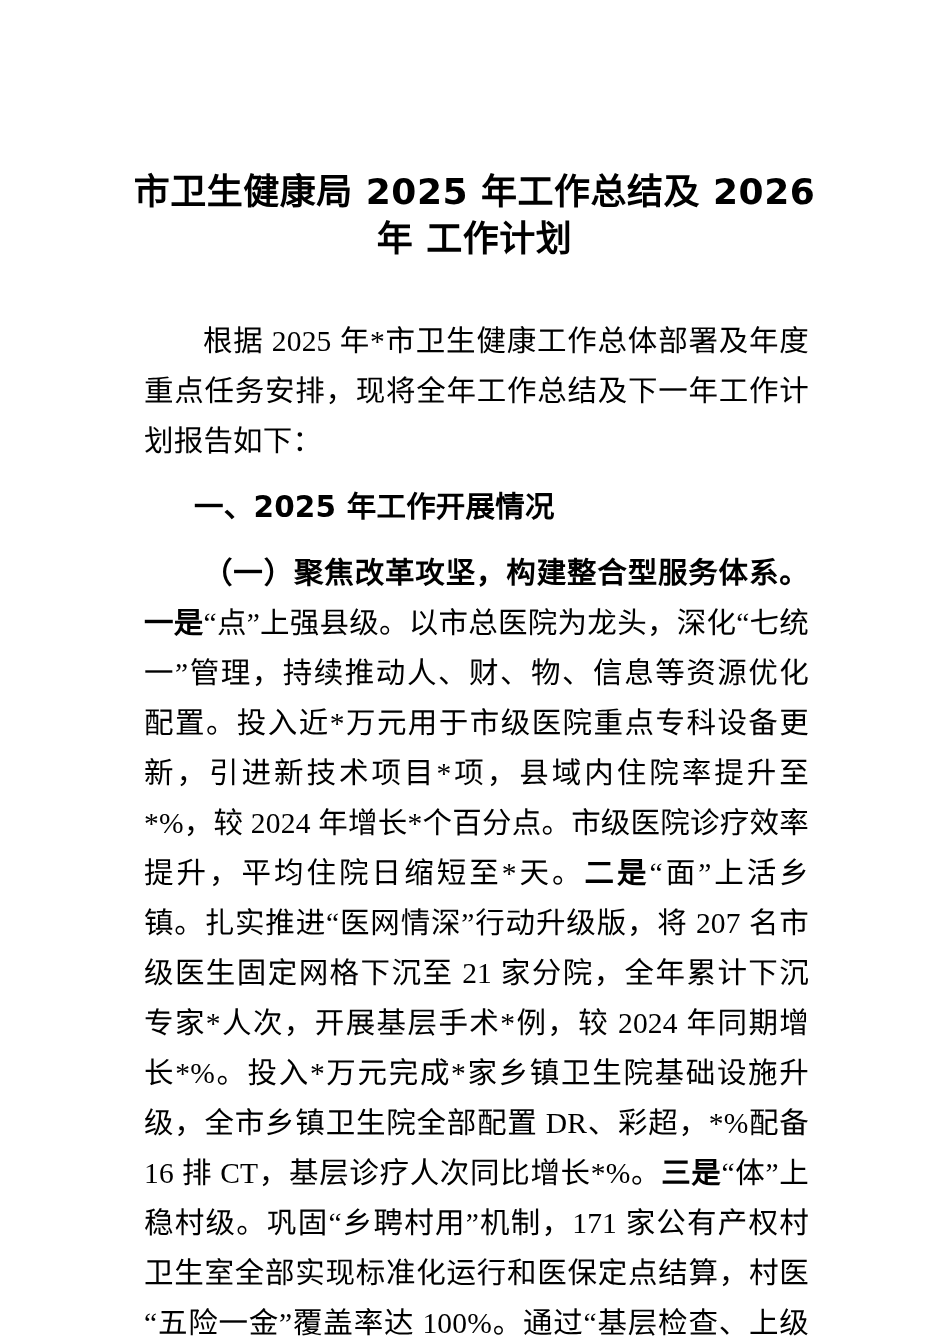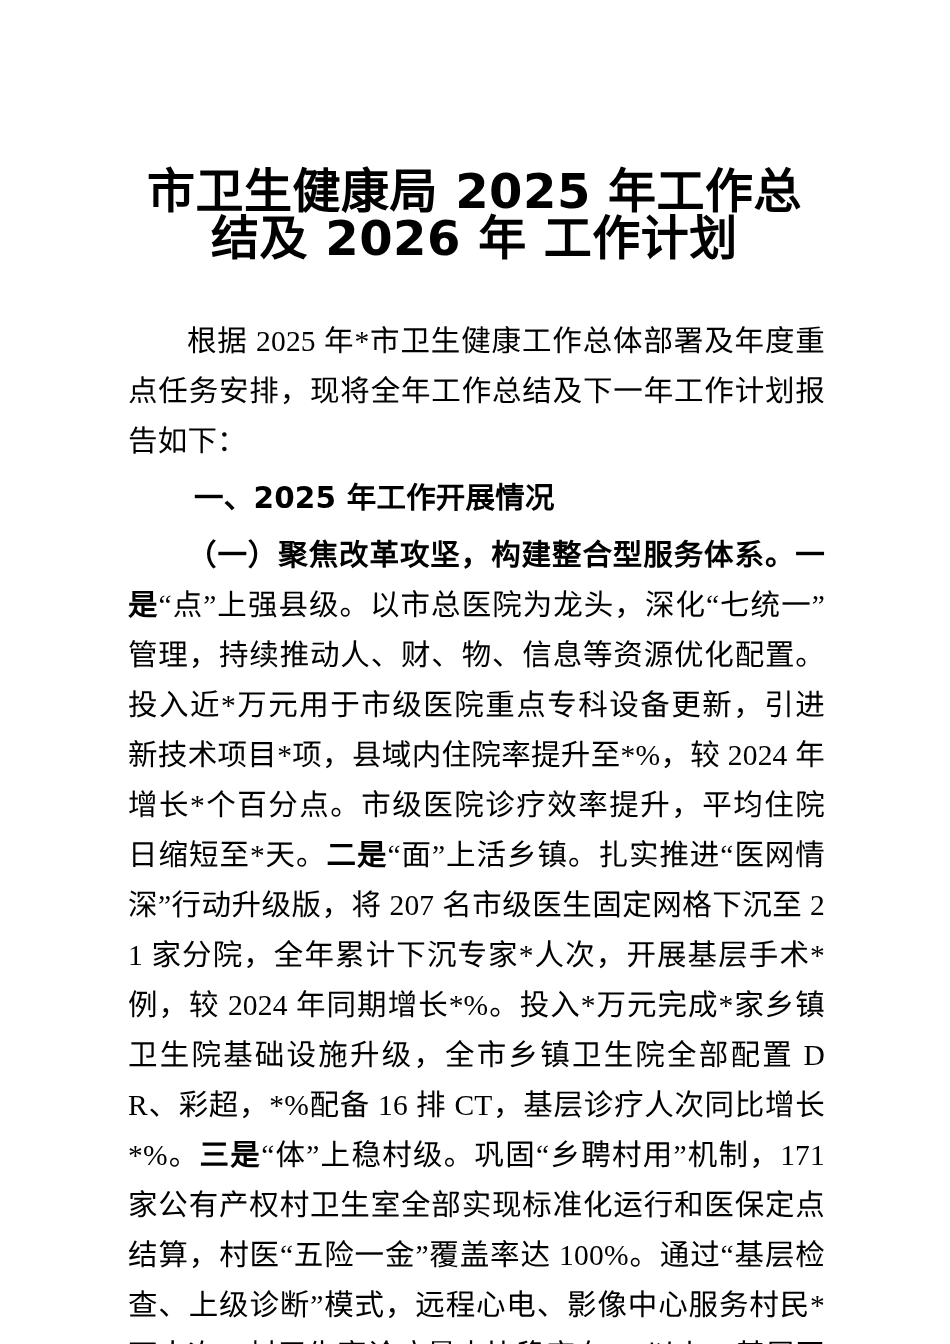--- a/index.html
+++ b/index.html
@@ -22,37 +22,37 @@
     height: 1344px;
     box-sizing: border-box;
     padding: 168px 125px 0 128px;
     background: #ffffff;
   }
 
   
   .doc-title {
     font-family: "DejaVu Sans", "Liberation Sans", sans-serif;
     font-weight: 700;
-    font-size: 48px;
+    font-size: 36px;
     line-height: 47px;
     text-align: center;
     letter-spacing: 0.5px;
     margin: 0 4px 54px 0;
     color: #000000;
     word-break: break-all;
   }
 
   
   .para {
     font-size: 29.5px;
     line-height: 50px;
     text-indent: 59px;
     text-align: justify;
     text-justify: inter-ideograph;
-    margin: 0;
+    margin: 16px;
     letter-spacing: 0.2px;
     word-break: break-all;
   }
 
   
   .section-heading {
     font-family: "DejaVu Sans", "Liberation Sans", sans-serif;
     font-weight: 700;
     font-size: 29.5px;
     line-height: 50px;

